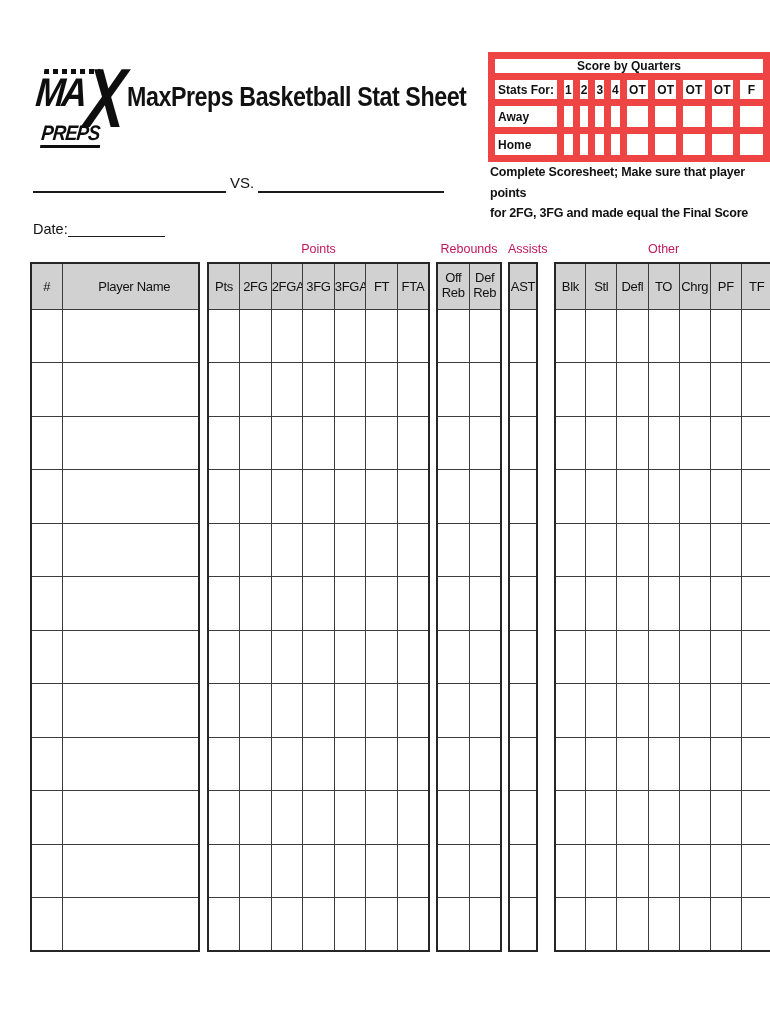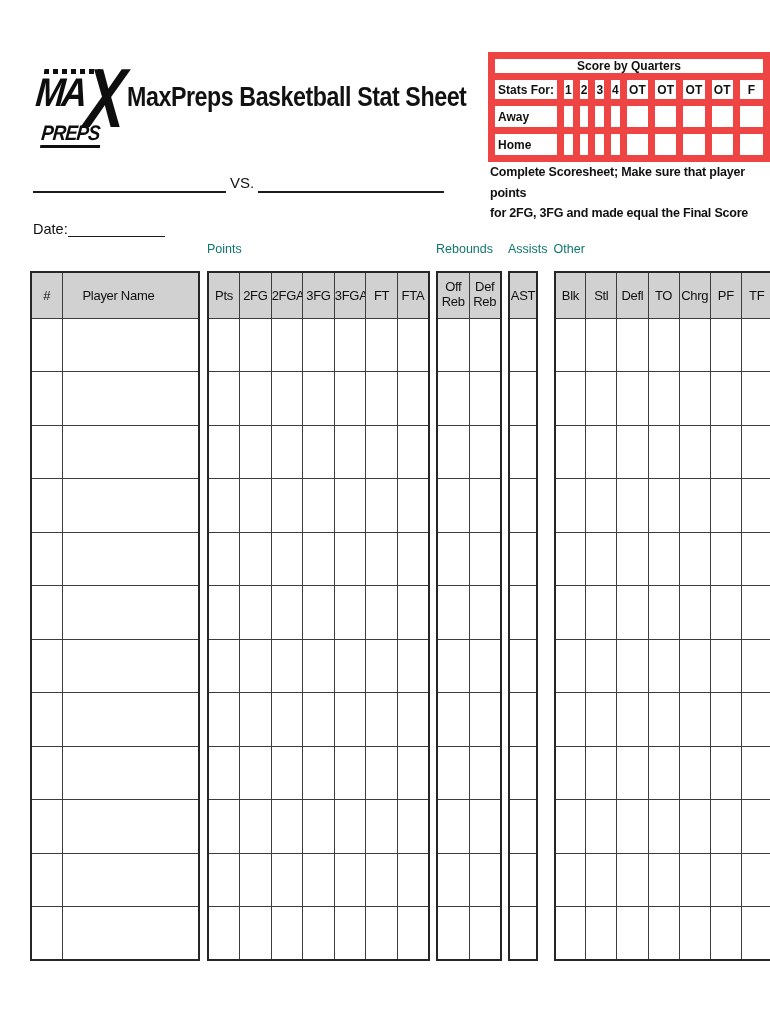--- a/index.html
+++ b/index.html
@@ -85,37 +85,37 @@
 
   
   .stat-area {
     position: absolute; left: 30px; top: 242px;
     display: flex; align-items: flex-start;
   }
   .tgroup { margin-right: 6px; }
   .tgroup:last-child { margin-right: 0; }
   .tgroup-roster { margin-right: 7px; }
   .glabel {
-    height: 17px; margin-bottom: 12px;
-    font-size: 12.5px; text-align: left; color: #0f766e;
+    height: 17px; margin-bottom: 3px;
+    font-size: 12.5px; text-align: center; color: #be185d;
   }
   table.grid {
     border-collapse: collapse; table-layout: fixed;
     border: 2px solid #262626; background: #fff;
   }
   table.grid th, table.grid td { border: 1px solid #3d3d3d; padding: 0; }
   table.grid th {
     background: #d1d1d1; height: 46px;
     font-weight: normal; font-size: 13px; color: #111;
     letter-spacing: -0.3px; overflow: hidden;
   }
   table.grid td { height: 53.5px; background: #fff; }
   .t-roster { width: 170px; }
   .t-roster .col-num { width: 31px; }
-  .t-roster th.th-player { text-align: left; padding-left: 20px; margin-left: 22px; }
+  .t-roster th.th-player { text-align: center; padding-left: 8px; margin-left: 22px; }
   .t-points { width: 223px; padding-left: 8px; }
   .t-rebounds { width: 66px; }
   .t-rebounds th { font-size: 12.5px; line-height: 1.15; }
   .t-assists { width: 30px; }
   .t-other { width: 220px; }
 </style>
 </head>
 <body>
 
 <div class="page">

